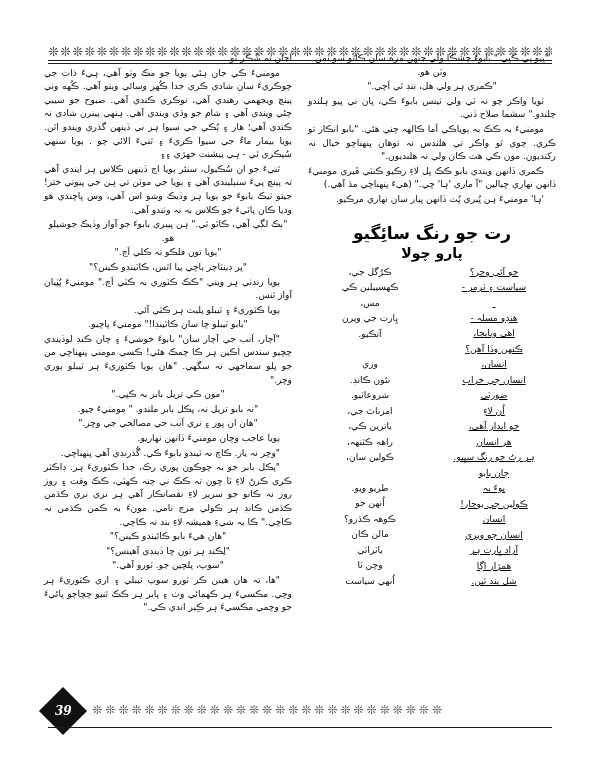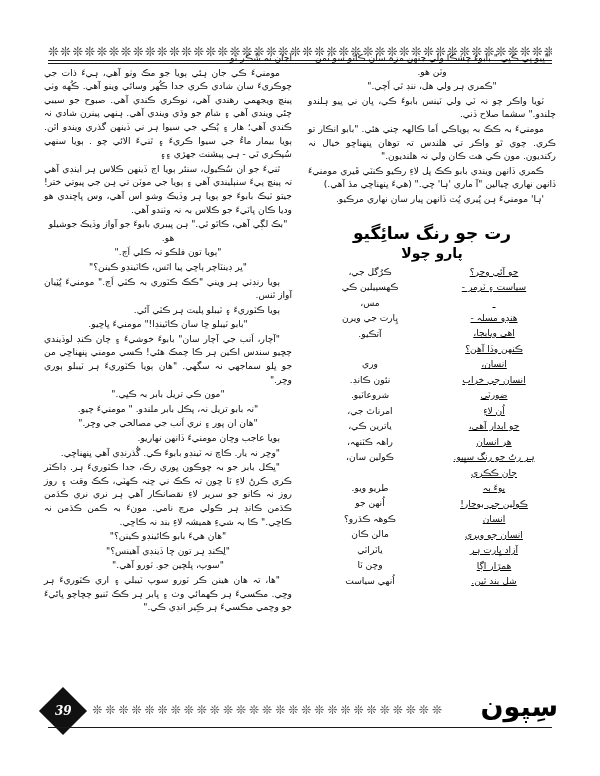--- a/index.html
+++ b/index.html
@@ -283,37 +283,36 @@
               <div class="poem-line">هنڊو مسلہ -</div>
               <div class="poem-line">اهي ويابجا،</div>
               <div class="poem-line">ڪنهن وڏا آهن؟</div>
               <div class="poem-line">انسان،</div>
               <div class="poem-line">انسان جي خراب</div>
               <div class="poem-line">ضورٽي</div>
               <div class="poem-line">اُن لاءِ</div>
               <div class="poem-line">جو ابدار آهي،</div>
               <div class="poem-line">هر انسان</div>
               <div class="poem-line">ہر رتُ جو رنگ سڀِيو.</div>
-              <div class="poem-line">جان ڪڪري</div>
+              <div class="poem-line">جان بابو</div>
               <div class="poem-line">ڀوءَ بہ</div>
               <div class="poem-line">ڪولين جي بوچار!</div>
               <div class="poem-line">انسان</div>
               <div class="poem-line">انسان جو ويري</div>
               <div class="poem-line">آزاد ڀِارت ہر</div>
               <div class="poem-line">همڙار اڳا</div>
               <div class="poem-line">شل بند ٿين.</div>
             </div>
         </div>
       </div>
     </div>
 
   </div>
 
   <div class="footer-band">
     <div class="page-diamond">
       <span class="num">39</span>
     </div>
     <div class="footer-orn" id="ftr-orn"><span>❊</span><span>❊</span><span>❊</span><span>❊</span><span>❊</span><span>❊</span><span>❊</span><span>❊</span><span>❊</span><span>❊</span><span>❊</span><span>❊</span><span>❊</span><span>❊</span><span>❊</span><span>❊</span><span>❊</span><span>❊</span><span>❊</span><span>❊</span><span>❊</span><span>❊</span><span>❊</span><span>❊</span><span>❊</span><span>❊</span><span>❊</span></div>
-    <div class="nameplate">سِپون</div>
     <div class="footer-rule"></div>
   </div>
 
 </div>
 
 </body></html>

